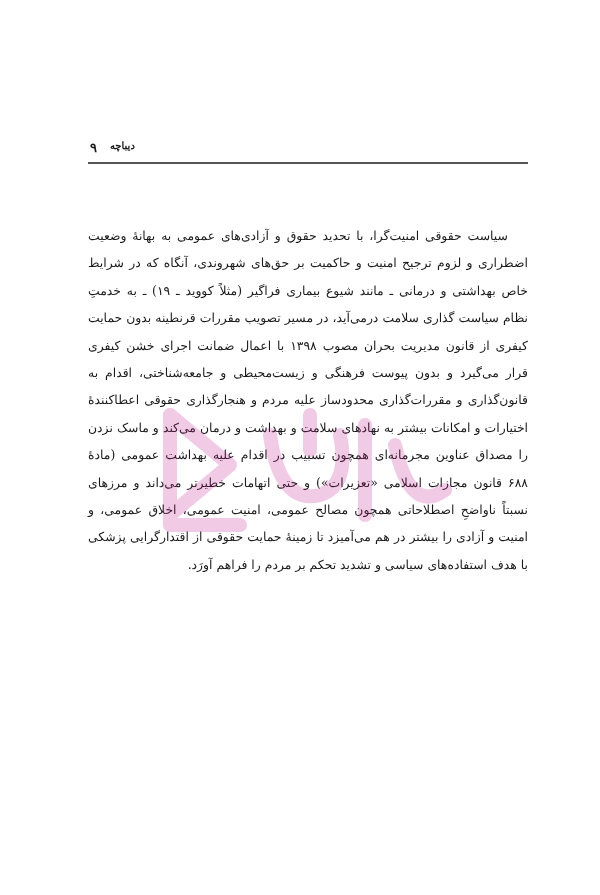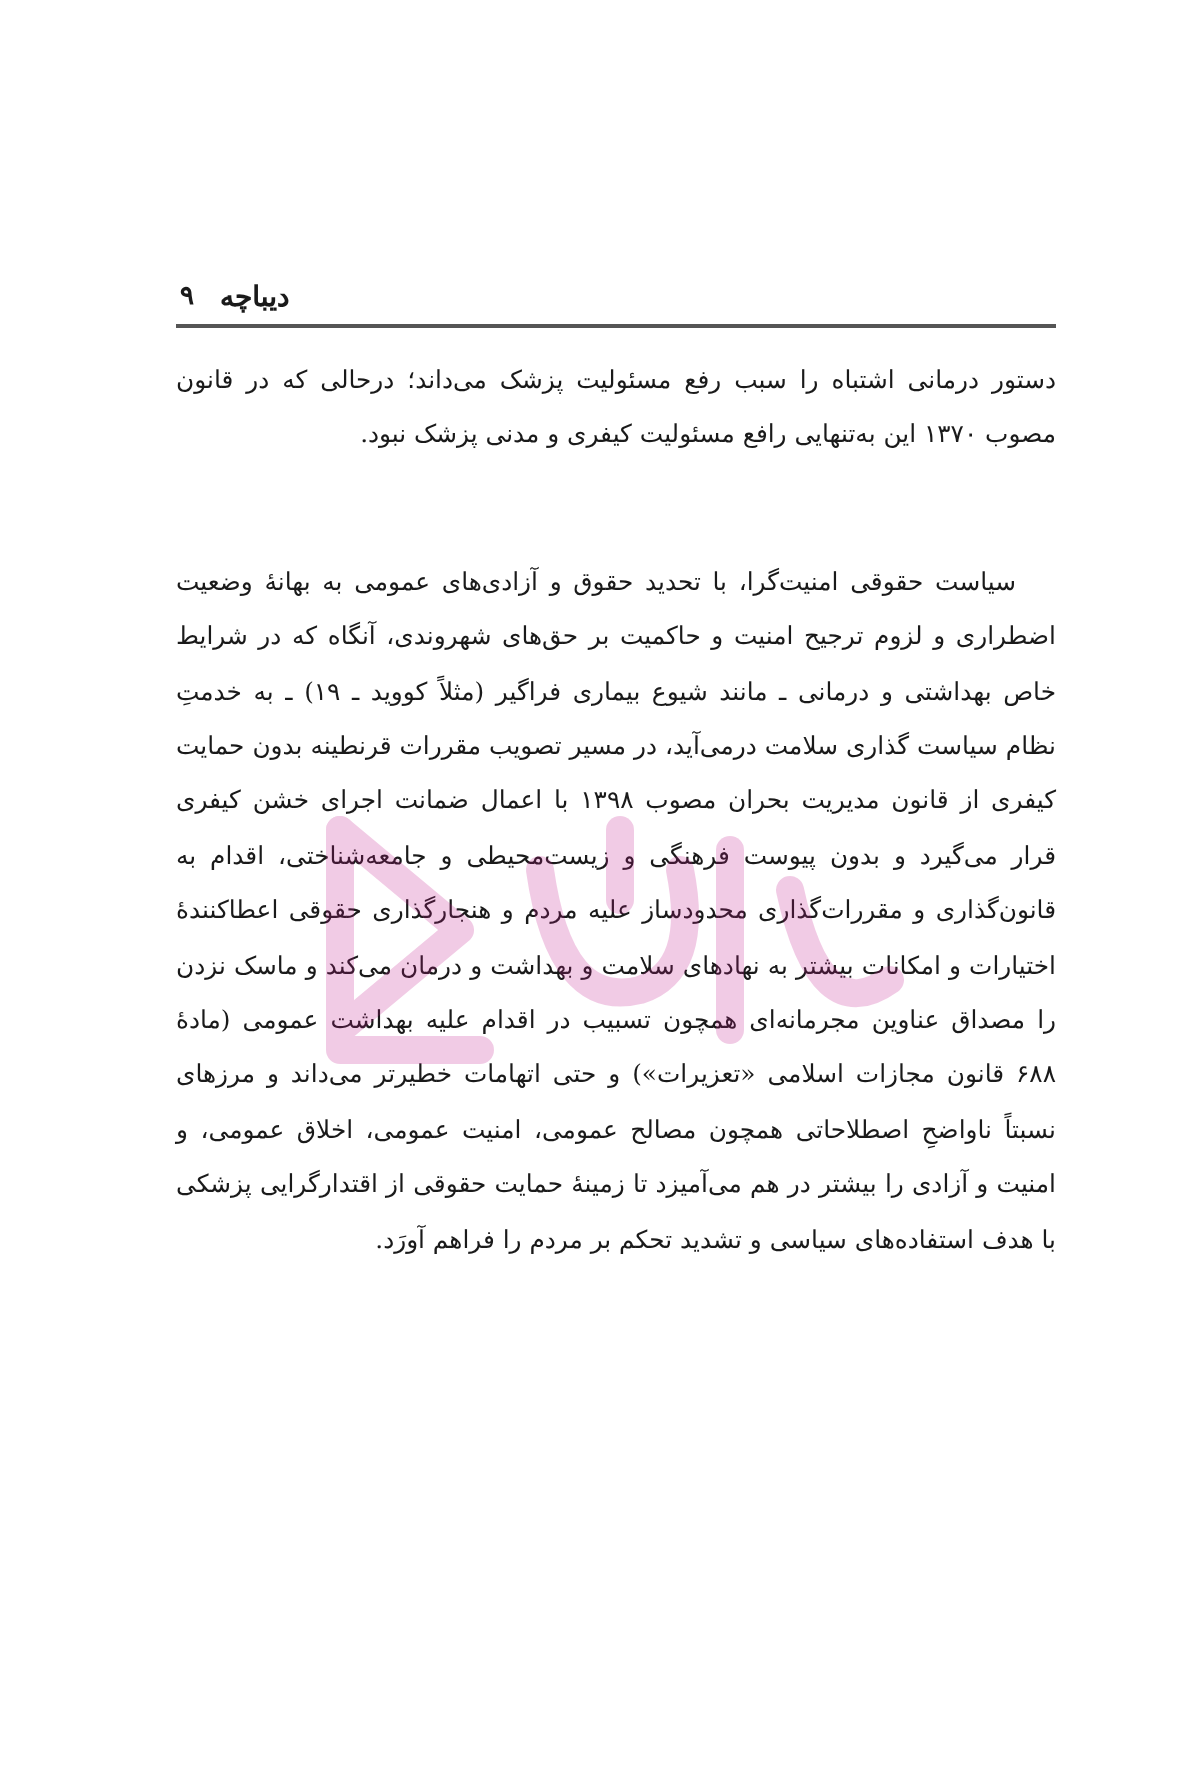--- a/index.html
+++ b/index.html
@@ -1,21 +1,21 @@
 <!DOCTYPE html>
 <html><head>
   <meta charset="utf-8">
   <style>
     html, body { margin: 0; padding: 0; background: #ffffff; }
     body { width: 600px; height: 895px; position: relative; overflow: hidden;
            font-family: "DejaVu Serif", "Liberation Serif", serif; color: #1a1a1a; }
     .page { position: absolute; left: 0; top: 0; width: 600px; height: 895px; background: #fff; }
     .running-head { position: absolute; left: 88px; top: 140px; width: 440px; height: 20px;
                     direction: rtl; }
-    .running-head .title { position: absolute; left: 22px; top: 0; font-size: 14px; font-weight: bold; direction: rtl; }
+    .running-head .title { position: absolute; left: 22px; top: 0; font-size: 10px; font-weight: bold; direction: rtl; }
     .running-head .num { position: absolute; left: 2px; top: 0; font-size: 13px; font-weight: bold; }
     .rule { position: absolute; left: 88px; top: 162px; width: 440px; height: 1.5px; background: #555; }
     .body-text { position: absolute; left: 88px; top: 176px; width: 440px; direction: rtl;
                  text-align: justify; text-align-last: right; font-size: 12.4px; line-height: 27.4px; }
     .body-text p { margin: 0; }
     .body-text p.indent { text-indent: 20px; margin-top: 46px; }
     .watermark { position: absolute; left: 160px; top: 395px; width: 300px; height: 140px;
                  opacity: 0.22; pointer-events: none; }
   </style>
 </head>
@@ -24,21 +24,20 @@
 <div class="page">
 
   <div class="running-head">
     <span class="title">دیباچه</span>
     <span class="num">۹</span>
   </div>
 
   <div class="rule"></div>
 
   <div class="body-text">
-    <p>دستور درمانی اشتباه را سبب رفع مسئولیت پزشک می‌داند؛ درحالی که در قانون مصوب ۱۳۷۰ این به‌تنهایی رافع مسئولیت کیفری و مدنی پزشک نبود.</p>
     <p class="indent">سیاست حقوقی امنیت‌گرا، با تحدید حقوق و آزادی‌های عمومی به بهانهٔ وضعیت اضطراری و لزوم ترجیح امنیت و حاکمیت بر حق‌های شهروندی، آنگاه که در شرایط خاص بهداشتی و درمانی ـ مانند شیوع بیماری فراگیر (مثلاً کووید ـ ۱۹) ـ به خدمتِ نظام سیاست گذاری سلامت درمی‌آید، در مسیر تصویب مقررات قرنطینه بدون حمایت کیفری از قانون مدیریت بحران مصوب ۱۳۹۸ با اعمال ضمانت اجرای خشن کیفری قرار می‌گیرد و بدون پیوست فرهنگی و زیست‌محیطی و جامعه‌شناختی، اقدام به قانون‌گذاری و مقررات‌گذاری محدودساز علیه مردم و هنجارگذاری حقوقی اعطاکنندهٔ اختیارات و امکانات بیشتر به نهادهای سلامت و بهداشت و درمان می‌کند و ماسک نزدن را مصداق عناوین مجرمانه‌ای همچون تسبیب در اقدام علیه بهداشت عمومی (مادهٔ ۶۸۸ قانون مجازات اسلامی «تعزیرات») و حتی اتهامات خطیرتر می‌داند و مرزهای نسبتاً ناواضحِ اصطلاحاتی همچون مصالح عمومی، امنیت عمومی، اخلاق عمومی، و امنیت و آزادی را بیشتر در هم می‌آمیزد تا زمینهٔ حمایت حقوقی از اقتدارگرایی پزشکی با هدف استفاده‌های سیاسی و تشدید تحکم بر مردم را فراهم آورَد.</p>
   </div>
 
   <svg class="watermark" viewBox="0 0 300 140" xmlns="http://www.w3.org/2000/svg">
     <g fill="none" stroke="#c2188b" stroke-width="14" stroke-linecap="round" stroke-linejoin="round">
       <path d="M10 20 L10 130 L80 130"></path>
       <path d="M10 20 L70 70 L10 120"></path>
       <path d="M110 40 Q120 110 160 100 Q190 90 180 40"></path>
       <path d="M205 30 L205 120"></path>
       <path d="M235 50 Q250 120 285 95"></path>

